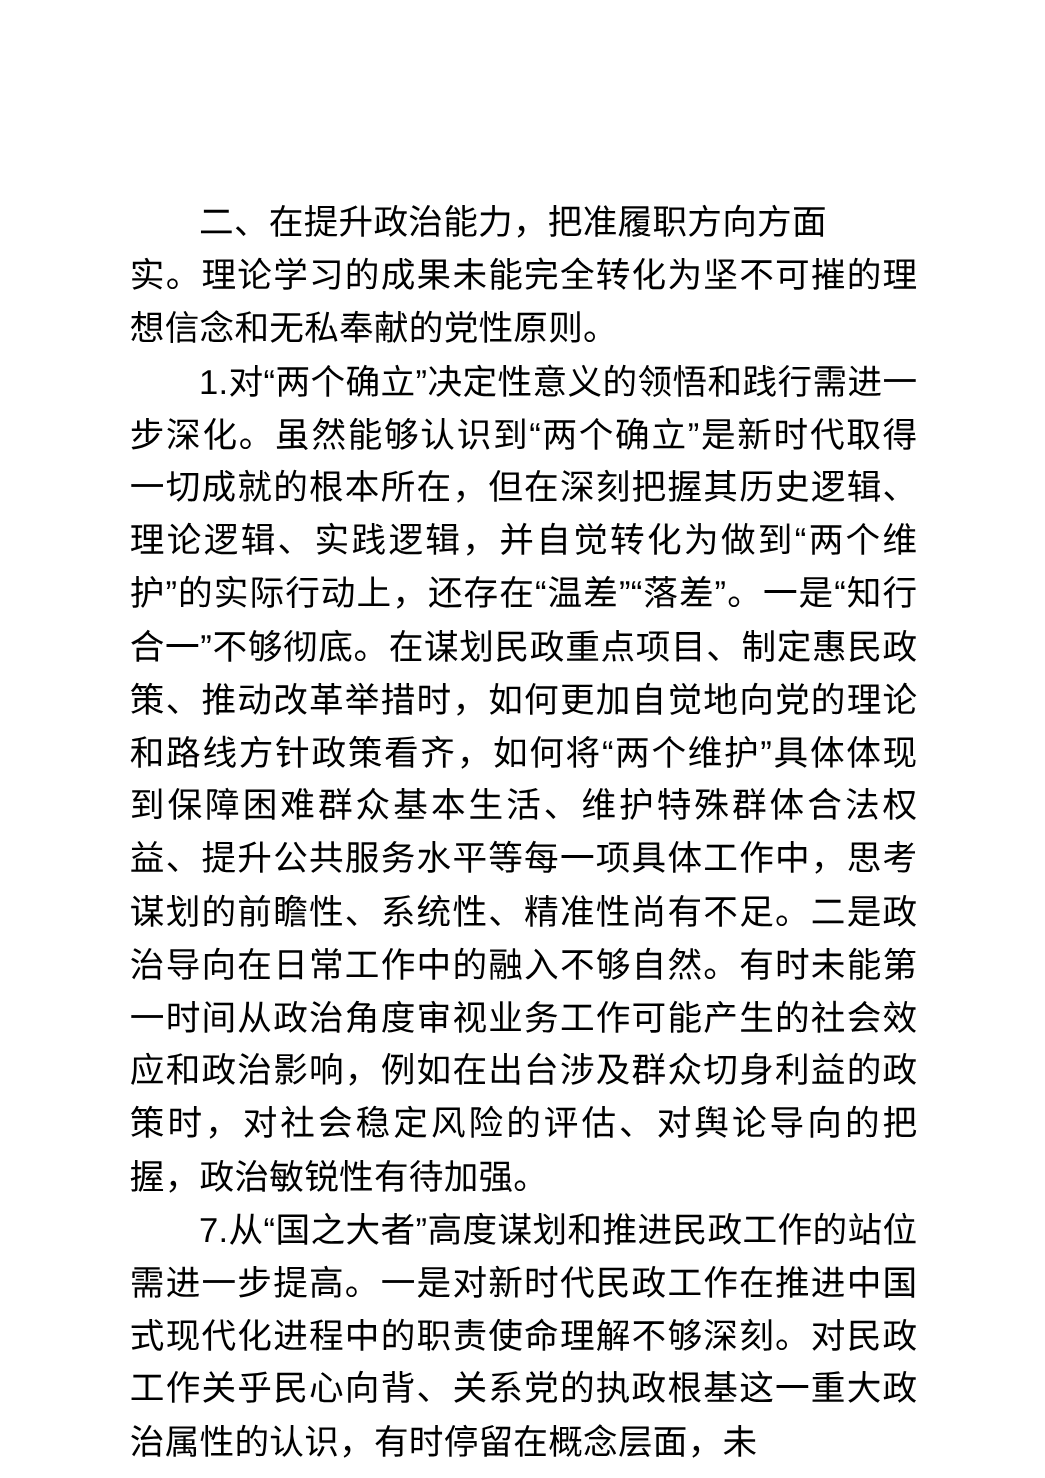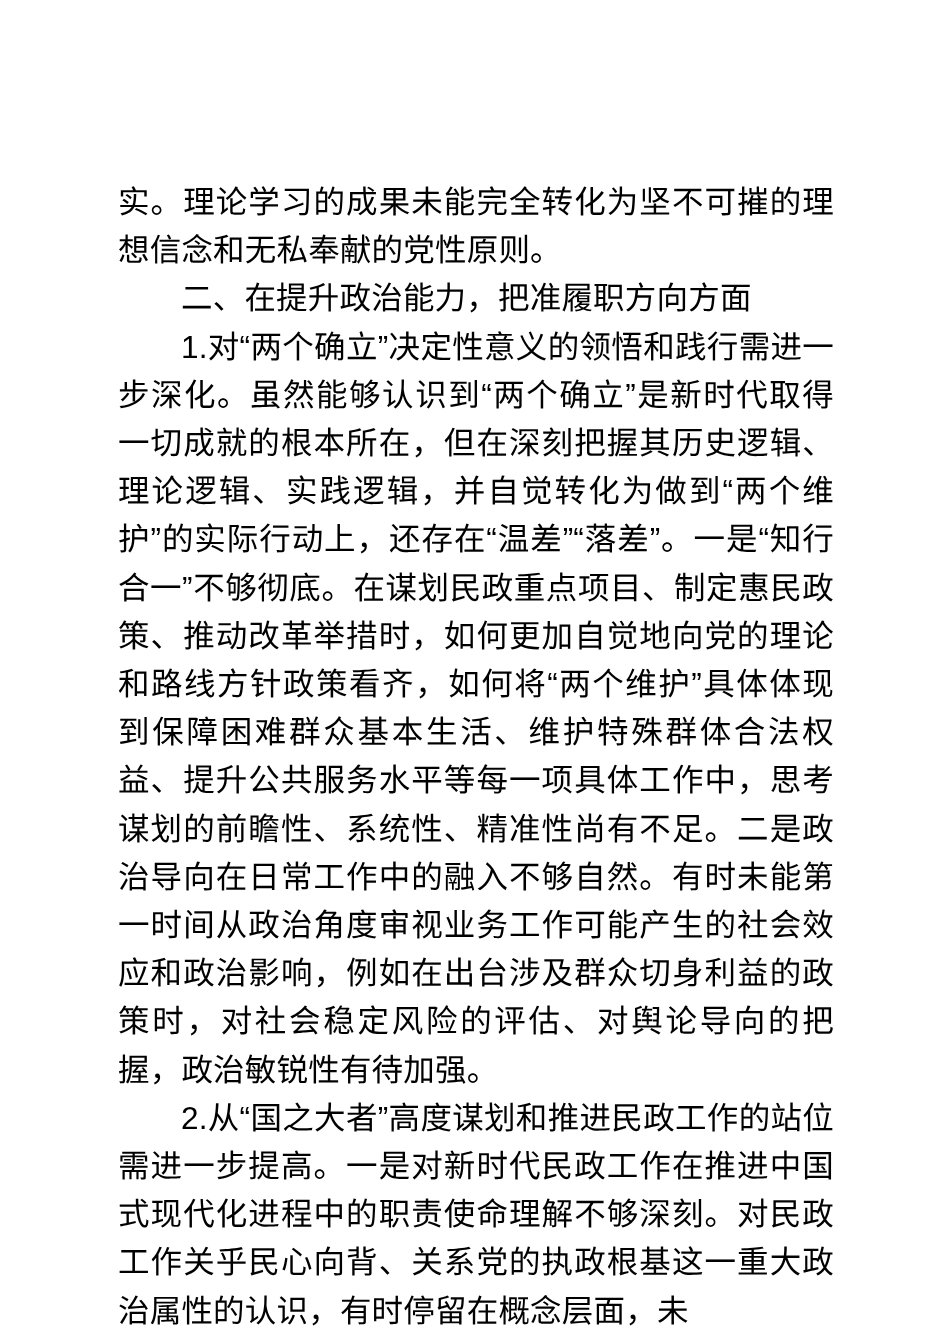--- a/index.html
+++ b/index.html
@@ -40,22 +40,22 @@
   .para + .para {
     margin-top: 0;
   }
 </style>
 </head>
 <body>
 
 <div class="page">
   <div class="doc-body">
 
+    <p class="para indent">二、在提升政治能力，把准履职方向方面</p>
+
     <p class="para">实。理论学习的成果未能完全转化为坚不可摧的理想信念和无私奉献的党性原则。</p>
-
-    <p class="para indent">二、在提升政治能力，把准履职方向方面</p>
 
     <p class="para indent">1.对“两个确立”决定性意义的领悟和践行需进一步深化。虽然能够认识到“两个确立”是新时代取得一切成就的根本所在，但在深刻把握其历史逻辑、理论逻辑、实践逻辑，并自觉转化为做到“两个维护”的实际行动上，还存在“温差”“落差”。一是“知行合一”不够彻底。在谋划民政重点项目、制定惠民政策、推动改革举措时，如何更加自觉地向党的理论和路线方针政策看齐，如何将“两个维护”具体体现到保障困难群众基本生活、维护特殊群体合法权益、提升公共服务水平等每一项具体工作中，思考谋划的前瞻性、系统性、精准性尚有不足。二是政治导向在日常工作中的融入不够自然。有时未能第一时间从政治角度审视业务工作可能产生的社会效应和政治影响，例如在出台涉及群众切身利益的政策时，对社会稳定风险的评估、对舆论导向的把握，政治敏锐性有待加强。</p>
 
-    <p class="para indent">2.从“国之大者”高度谋划和推进民政工作的站位需进一步提高。一是对新时代民政工作在推进中国式现代化进程中的职责使命理解不够深刻。对民政工作关乎民心向背、关系党的执政根基这一重大政治属性的认识，有时停留在概念层面，未</p>
+    <p class="para indent">7.从“国之大者”高度谋划和推进民政工作的站位需进一步提高。一是对新时代民政工作在推进中国式现代化进程中的职责使命理解不够深刻。对民政工作关乎民心向背、关系党的执政根基这一重大政治属性的认识，有时停留在概念层面，未</p>
 
   </div>
 </div>
 
 </body></html>

